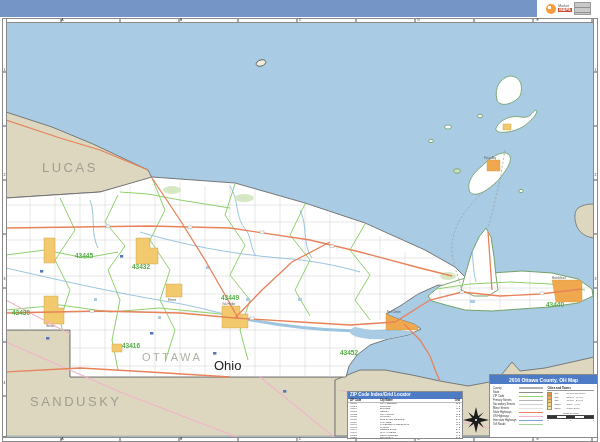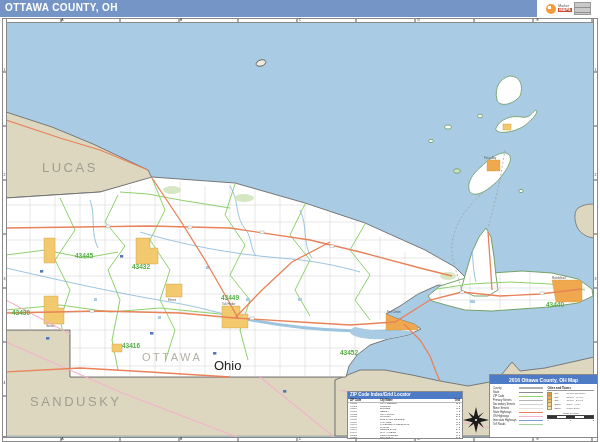--- a/index.html
+++ b/index.html
@@ -53,21 +53,20 @@
   .scalebar{margin-top:2.5px;}
   .scalebar .cap{font-size:2.5px;color:#333;text-align:center;}
   .scalebar .bar{height:2px;border:.4px solid #444;background:repeating-linear-gradient(to right,#333 0 9px,#fff 9px 18px);}
   .scalebar .ticks{display:flex;justify-content:space-between;font-size:2.3px;color:#444;}
 </style>
 </head>
 <body>
 
 <div class="titlebar">
   <div class="bar"></div>
-  <div class="title">OTTAWA COUNTY, OH</div>
   <div class="logozone">
     <span class="swirl"></span>
     <span class="brandtext">
       <span class="b1">Market</span>
       <span class="b2">MAPS</span>
     </span>
     <span class="addrbox"></span>
   </div>
 </div>
 

